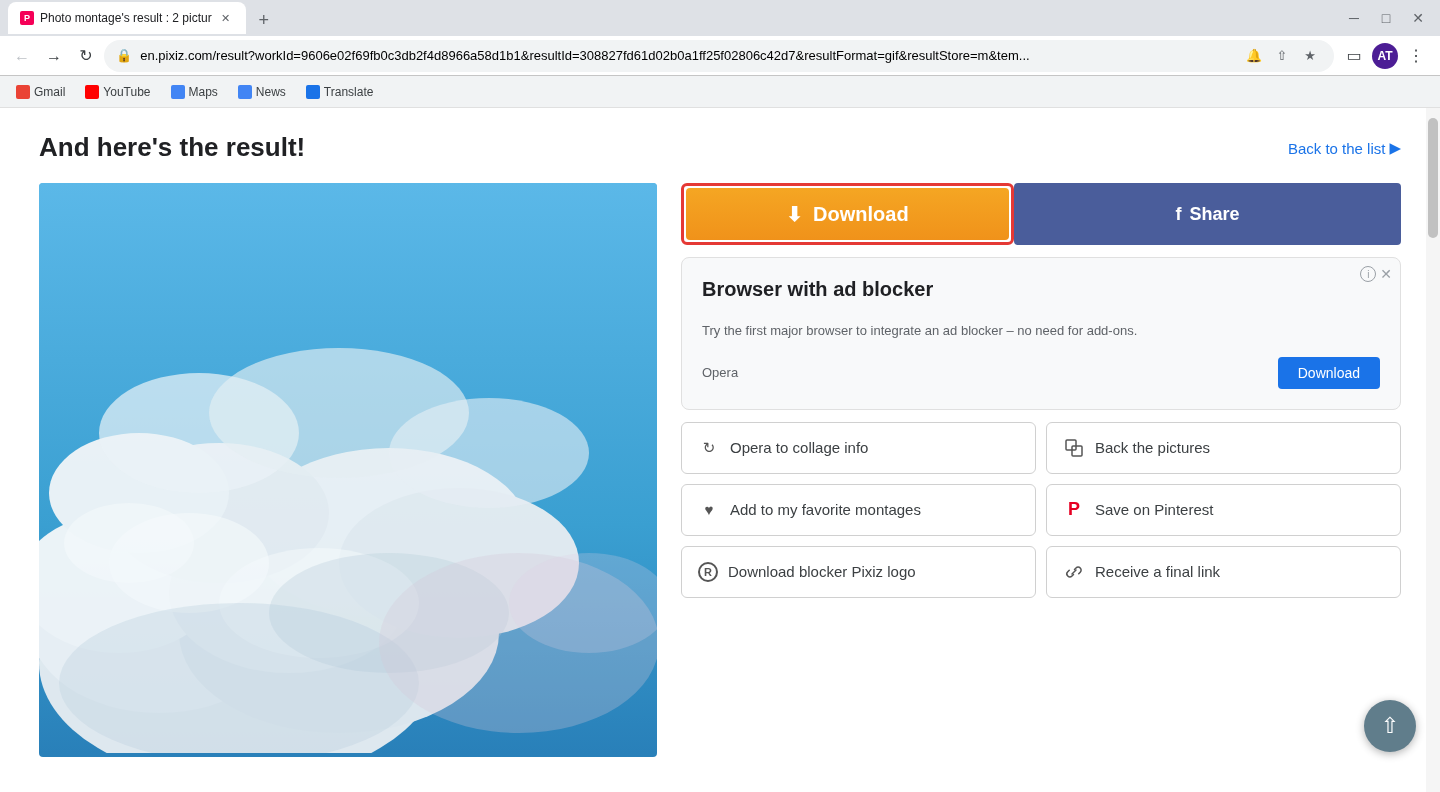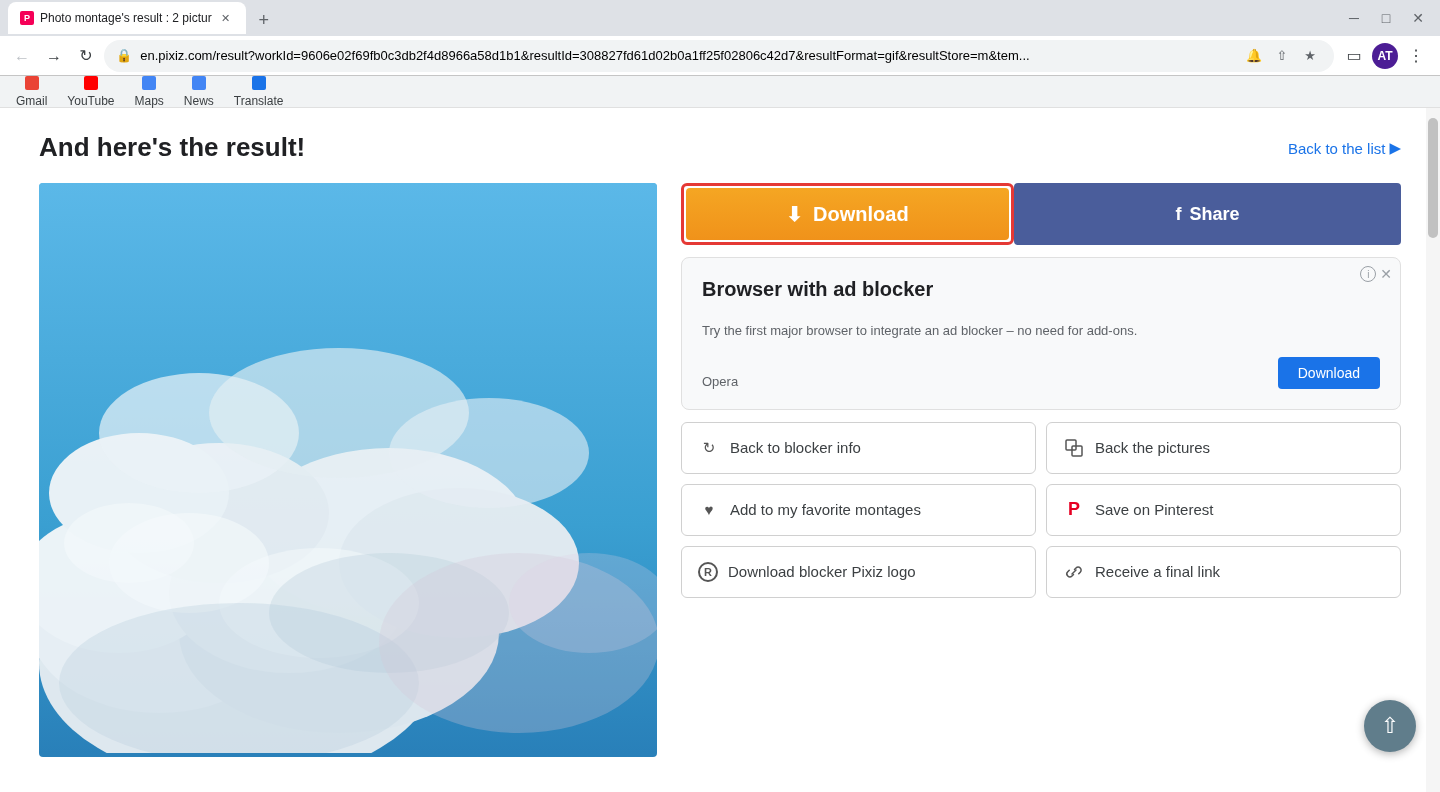--- a/index.html
+++ b/index.html
@@ -201,21 +201,20 @@
     .bookmark-item {
       display: flex;
       align-items: center;
       gap: 4px;
       padding: 4px 8px;
       border-radius: 4px;
       cursor: pointer;
       font-size: 12px;
       color: #3c4043;
       white-space: nowrap;
-      flex-direction: column;
     }
     .bookmark-favicon {
       width: 14px;
       height: 14px;
       border-radius: 2px;
       flex-shrink: 0;
     }
     .gmail-fav { background: #ea4335; }
     .youtube-fav { background: #ff0000; }
     .maps-fav { background: #4285f4; }
@@ -378,21 +377,21 @@
       margin-bottom: 20px;
     }
     .ad-body {
       font-size: 13px;
       color: #5f6368;
       margin-bottom: 16px;
       line-height: 1.5;
     }
     .ad-footer {
       display: flex;
-      align-items: flex-end;
+      align-items: center;
       justify-content: space-between;
     }
     .ad-brand {
       font-size: 13px;
       color: #5f6368;
     }
     .ad-download-btn {
       background: #1a73e8;
       color: #fff;
       border: none;
@@ -601,21 +600,21 @@
         <div class="ad-footer">
           <span class="ad-brand">Opera</span>
           <button class="ad-download-btn">Download</button>
         </div>
       </div>
 
       <div class="action-grid">
 
         <button class="action-btn">
           <span class="action-btn-icon" style="color:#555;">↻</span>
-          <span>Back to blocker info</span>
+          <span>Opera to collage info</span>
         </button>
 
         <button class="action-btn">
           <span class="action-btn-icon" style="color:#555;">
             <svg width="20" height="20" viewBox="0 0 20 20" fill="none" xmlns="http://www.w3.org/2000/svg">
               <rect x="2" y="2" width="10" height="10" rx="1" stroke="#555" stroke-width="1.5" fill="none"></rect>
               <rect x="8" y="8" width="10" height="10" rx="1" stroke="#555" stroke-width="1.5" fill="none"></rect>
             </svg>
           </span>
           <span>Back the pictures</span>

